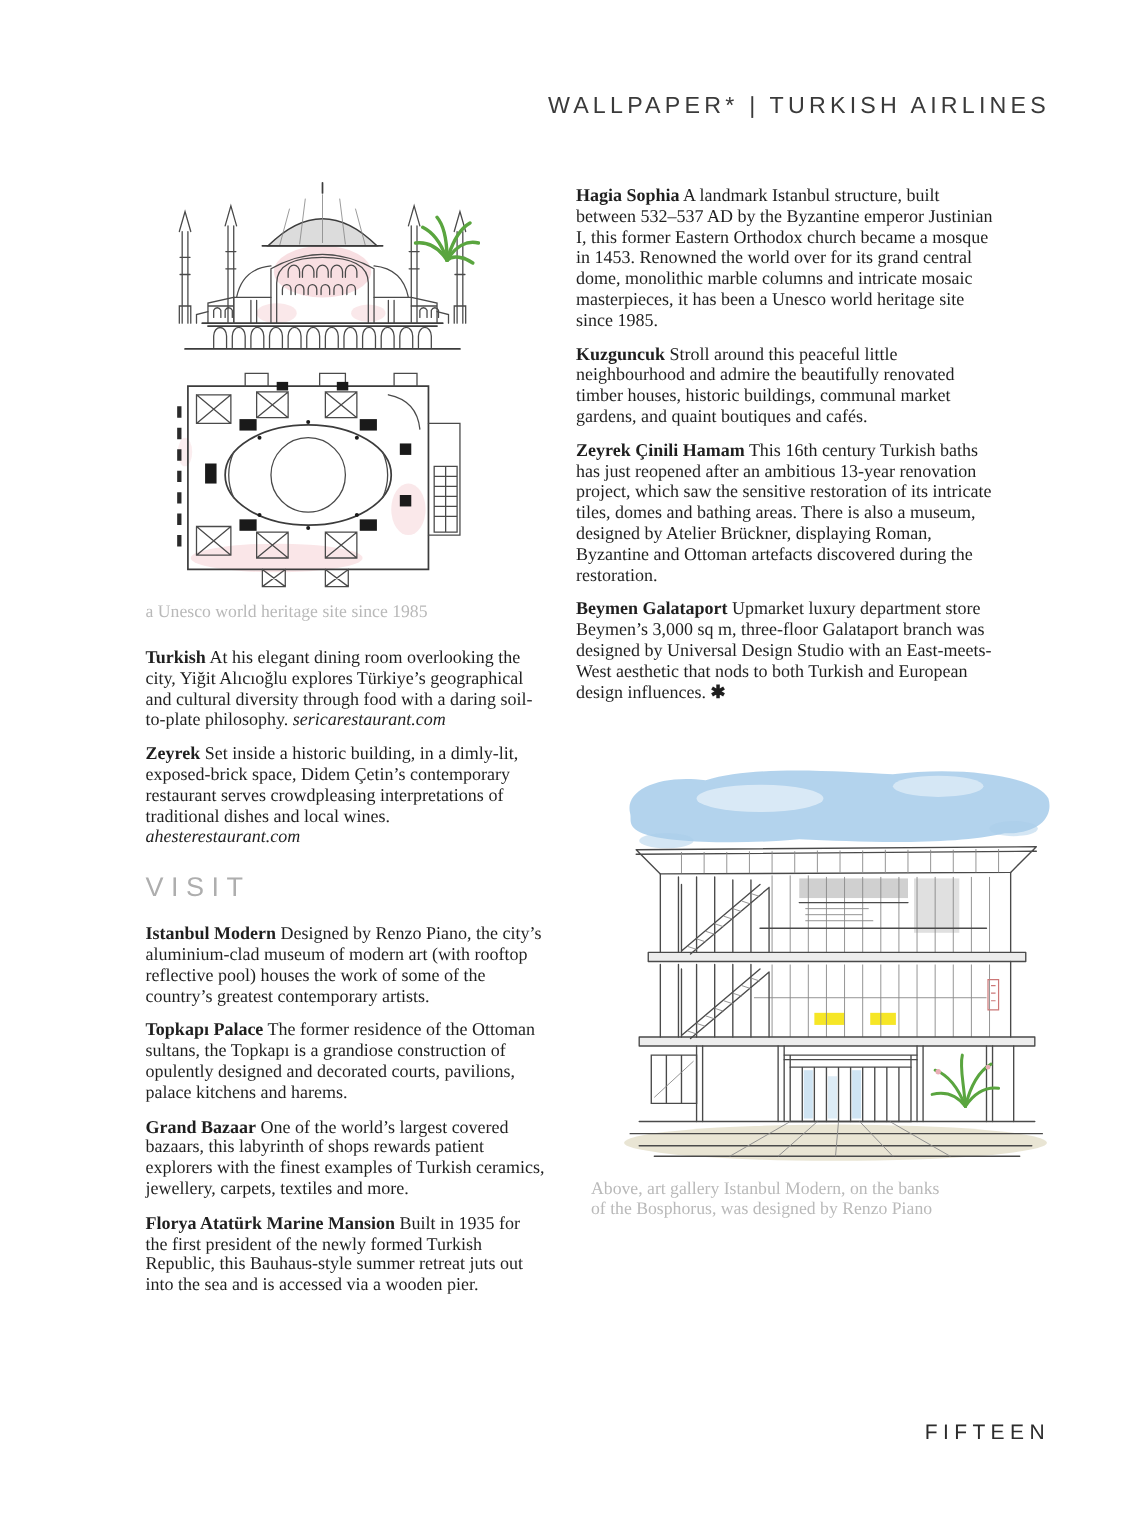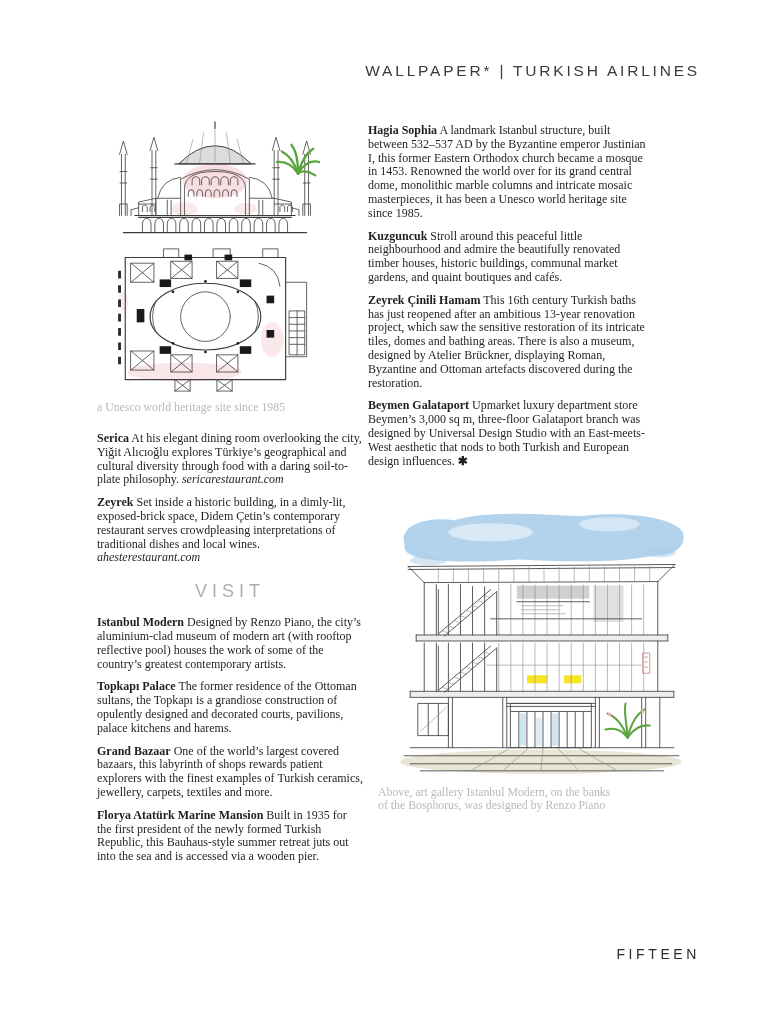--- a/index.html
+++ b/index.html
@@ -11,33 +11,33 @@
     position:absolute;top:62px;right:59px;
     font-family:"Liberation Sans",sans-serif;font-size:15.5px;
     letter-spacing:2.8px;color:#3a3a3a;white-space:nowrap;
   }
   .footer{
     position:absolute;top:946px;right:59px;
     font-family:"Liberation Sans",sans-serif;font-size:14px;
     letter-spacing:3.6px;color:#2c2c2c;white-space:nowrap;
   }
   .col-left{position:absolute;left:97px;top:120px;width:266px;}
-  .col-right{position:absolute;left:368px;top:124px;width:285px;}
+  .col-right{position:absolute;left:384px;top:124px;width:285px;}
   .entry{font-size:12px;line-height:13.8px;margin:0 0 9px 0;text-align:left;}
   .entry b{font-weight:bold;}
   .entry .url{font-style:italic;}
   .entry .star{font-weight:bold;}
   .caption{
     font-size:11.8px;line-height:13px;color:#b9b9b9;
     margin:8px 0 18px 0;
   }
   .caption div{white-space:nowrap;}
   .visit{
     font-family:"Liberation Sans",sans-serif;font-size:18px;
-    letter-spacing:5px;color:#aeaeae;margin:16px 0 14px 0;text-align:center;
+    letter-spacing:5px;color:#aeaeae;margin:16px 0 14px 0;
   }
   .illus1{display:block;margin:0 0 0 13px;}
   .illus2{display:block;margin:38px 0 0 22px;}
   .cap2{margin-left:10px;}
   svg .ink{stroke:#4a4a4a;stroke-width:0.9;fill:none;stroke-linecap:round;}
   svg .ink2{stroke:#3c3c3c;stroke-width:1.2;fill:none;stroke-linecap:round;}
   svg .thin{stroke:#8a8a8a;stroke-width:0.6;fill:none;}
 </style>
 </head>
 <body>
@@ -127,21 +127,21 @@
           <circle cx="92" cy="103" r="1.4"></circle>
       </g>
       <path class="ink" d="M60,132 v12 h16 v-12 m28,0 v12 h16 v-12 M60,132 L76,144 M76,132 L60,144 M104,132 L120,144 M120,132 L104,144"></path>
     </g>
   </svg>
 
   <div class="caption">
     <div>a Unesco world heritage site since 1985</div>
   </div>
 
-  <p class="entry"><b>Serica</b> <span>At his elegant dining room overlooking the city, Yiğit Alıcıoğlu explores Türkiye’s geographical and cultural diversity through food with a daring soil-to-plate philosophy.</span> <i class="url">sericarestaurant.com</i></p>
+  <p class="entry"><b>Turkish</b> <span>At his elegant dining room overlooking the city, Yiğit Alıcıoğlu explores Türkiye’s geographical and cultural diversity through food with a daring soil-to-plate philosophy.</span> <i class="url">sericarestaurant.com</i></p>
 
   <p class="entry"><b>Zeyrek</b> <span>Set inside a historic building, in a dimly-lit, exposed-brick space, Didem Çetin’s contemporary restaurant serves crowdpleasing interpretations of traditional dishes and local wines.</span> <i class="url">ahesterestaurant.com</i></p>
 
   <div class="visit">VISIT</div>
 
   <p class="entry"><b>Istanbul Modern</b> <span>Designed by Renzo Piano, the city’s aluminium-clad museum of modern art (with rooftop reflective pool) houses the work of some of the country’s greatest contemporary artists.</span></p>
 
   <p class="entry"><b>Topkapı Palace</b> <span>The former residence of the Ottoman sultans, the Topkapı is a grandiose construction of opulently designed and decorated courts, pavilions, palace kitchens and harems.</span></p>
 
   <p class="entry"><b>Grand Bazaar</b> <span>One of the world’s largest covered bazaars, this labyrinth of shops rewards patient explorers with the finest examples of Turkish ceramics, jewellery, carpets, textiles and more.</span></p>

